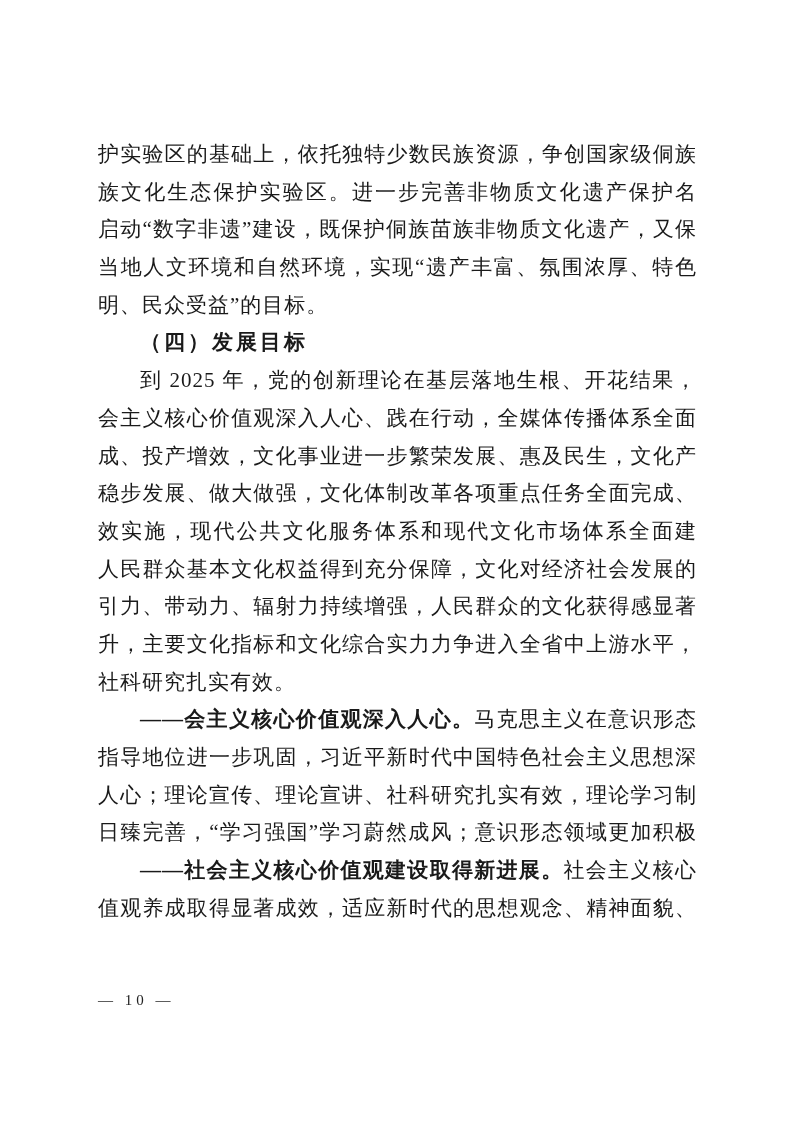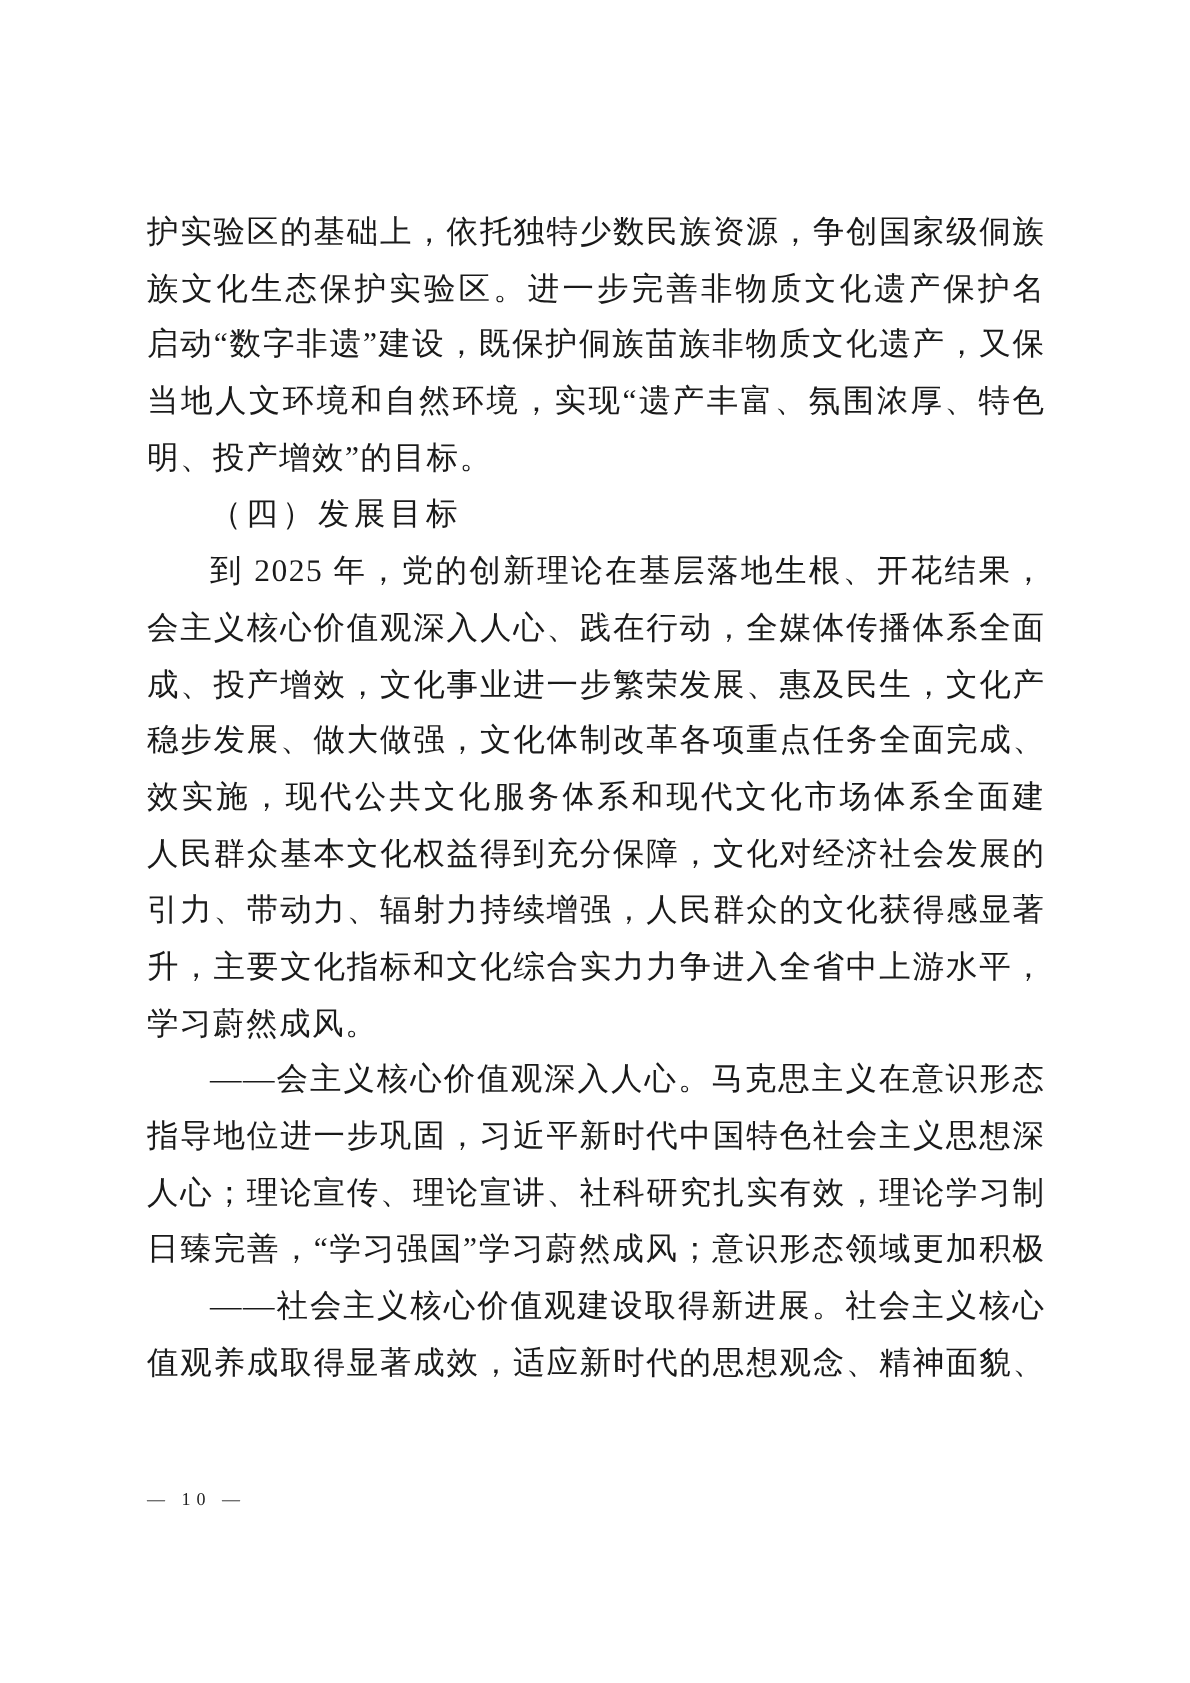--- a/index.html
+++ b/index.html
@@ -32,57 +32,57 @@
   }
   .j {
     text-align: justify;
     text-align-last: justify;
     white-space: normal;
   }
   .ind {
     text-indent: 2em;
   }
   .lead {
-    font-weight: normal;
+    font-weight: bold;
   }
   .heading .lead {
     letter-spacing: 3px;
   }
   .page-num {
     position: absolute;
     left: 98px;
     top: 992px;
-    font-size: 12px;
+    font-size: 15px;
     letter-spacing: 4px;
     color: #222222;
   }
 </style>
 </head>
 <body>
 
 <div class="page">
   <div class="content">
 
     <div class="line j"><span>护实验区的基础上，依托独特少数民族资源，争创国家级侗族苗</span></div>
     <div class="line j"><span>族文化生态保护实验区。进一步完善非物质文化遗产保护名录，</span></div>
     <div class="line j"><span>启动“数字非遗”建设，既保护侗族苗族非物质文化遗产，又保护</span></div>
     <div class="line j"><span>当地人文环境和自然环境，实现“遗产丰富、氛围浓厚、特色鲜</span></div>
-    <div class="line"><span>明、投产增效”的目标。</span></div>
+    <div class="line"><span>明、民众受益”的目标。</span></div>
 
     <div class="line ind heading"><span class="lead">（四）发展目标</span></div>
 
     <div class="line j ind"><span>到 2025 年，党的创新理论在基层落地生根、开花结果，社</span></div>
     <div class="line j"><span>会主义核心价值观深入人心、践在行动，全媒体传播体系全面建</span></div>
     <div class="line j"><span>成、投产增效，文化事业进一步繁荣发展、惠及民生，文化产业</span></div>
     <div class="line j"><span>稳步发展、做大做强，文化体制改革各项重点任务全面完成、有</span></div>
     <div class="line j"><span>效实施，现代公共文化服务体系和现代文化市场体系全面建立，</span></div>
     <div class="line j"><span>人民群众基本文化权益得到充分保障，文化对经济社会发展的牵</span></div>
     <div class="line j"><span>引力、带动力、辐射力持续增强，人民群众的文化获得感显著提</span></div>
     <div class="line j"><span>升，主要文化指标和文化综合实力力争进入全省中上游水平，基</span></div>
-    <div class="line"><span>学习蔚然成风。</span></div>
+    <div class="line"><span>社科研究扎实有效。</span></div>
 
     <div class="line j ind"><span class="lead">——会主义核心价值观深入人心。</span><span>马克思主义在意识形态领域</span></div>
     <div class="line j"><span>指导地位进一步巩固，习近平新时代中国特色社会主义思想深入</span></div>
     <div class="line j"><span>人心；理论宣传、理论宣讲、社科研究扎实有效，理论学习制度</span></div>
     <div class="line j"><span>日臻完善，“学习强国”学习蔚然成风；意识形态领域更加积极健</span></div>
 
     <div class="line j ind"><span class="lead">——社会主义核心价值观建设取得新进展。</span><span>社会主义核心价</span></div>
     <div class="line j"><span>值观养成取得显著成效，适应新时代的思想观念、精神面貌、文</span></div>
 
   </div>

